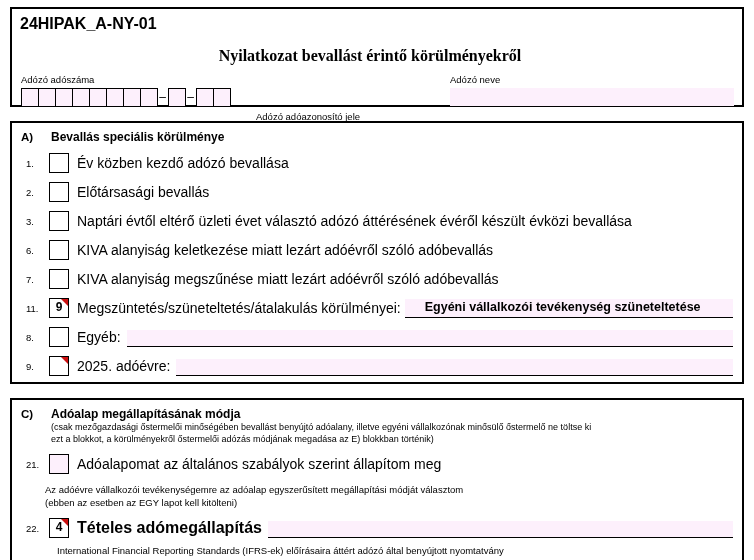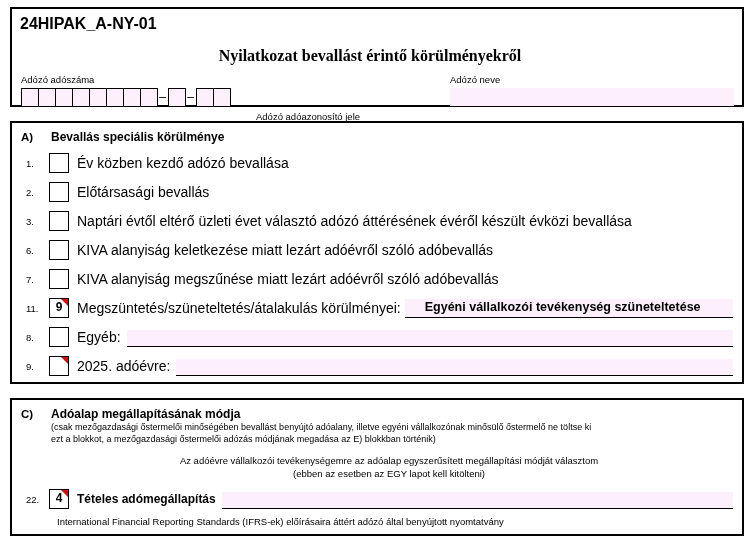--- a/index.html
+++ b/index.html
@@ -163,21 +163,21 @@
     border-left: 7px solid transparent;
   }
 
   .item-label {
     font-size: 14px;
     line-height: 12px;
     margin-left: 8px;
     white-space: nowrap;
   }
   .item-label.bold {
-    font-size: 12px;
+    font-size: 16px;
     font-weight: bold;
   }
 
   .fill-line {
     flex: 1;
     height: 17px;
     background: #fdf0fc;
     border-bottom: 1px solid #000;
     box-sizing: border-box;
     margin-left: 6px;
@@ -196,21 +196,20 @@
     white-space: nowrap;
     padding-left: 20px;
   }
   .value-line.tight { margin-left: 4px; }
 
   .para {
     font-size: 9.5px;
     line-height: 12.5px;
     margin-left: 24px;
     margin-top: 10px;
-    text-align: center;
   }
 
   .cut-text {
     font-size: 9.5px;
     line-height: 12px;
     margin-left: 36px;
     margin-top: 7px;
     white-space: nowrap;
     overflow: hidden;
   }
@@ -326,22 +325,27 @@
       <span class="fill-line"></span>
     </div>
   </div>
 
   <div class="block section-block">
     <div class="sec-head">
       <span class="sec-letter">C)</span>
       <span class="sec-title">Adóalap megállapításának módja</span>
     </div>
     <div class="sec-note">(csak mezőgazdasági őstermelői minőségében bevallást benyújtó adóalany, illetve egyéni vállalkozónak minősülő őstermelő ne töltse ki</div>
-    <div class="sec-note" style="margin-top:0">ezt a blokkot, a mezőgazdasági őstermelői adózás módjának megadása az E) blokkban történik)</div>
-
+    <div class="sec-note" style="margin-top:0">ezt a blokkot, a körülményekről őstermelői adózás módjának megadása az E) blokkban történik)</div>
+
+    <div class="item">
+      <span class="item-num">21.</span>
+      <span class="chk filled"></span>
+      <span class="item-label">Adóalapomat az általános szabályok szerint állapítom meg</span>
+    </div>
 
     <div class="para">Az adóévre vállalkozói tevékenységemre az adóalap egyszerűsített megállapítási módját választom</div>
     <div class="para" style="margin-top:0">(ebben az esetben az EGY lapot kell kitölteni)</div>
 
     <div class="item">
       <span class="item-num">22.</span>
       <span class="chk flag">4</span>
       <span class="item-label bold">Tételes adómegállapítás</span>
       <span class="fill-line"></span>
     </div>

